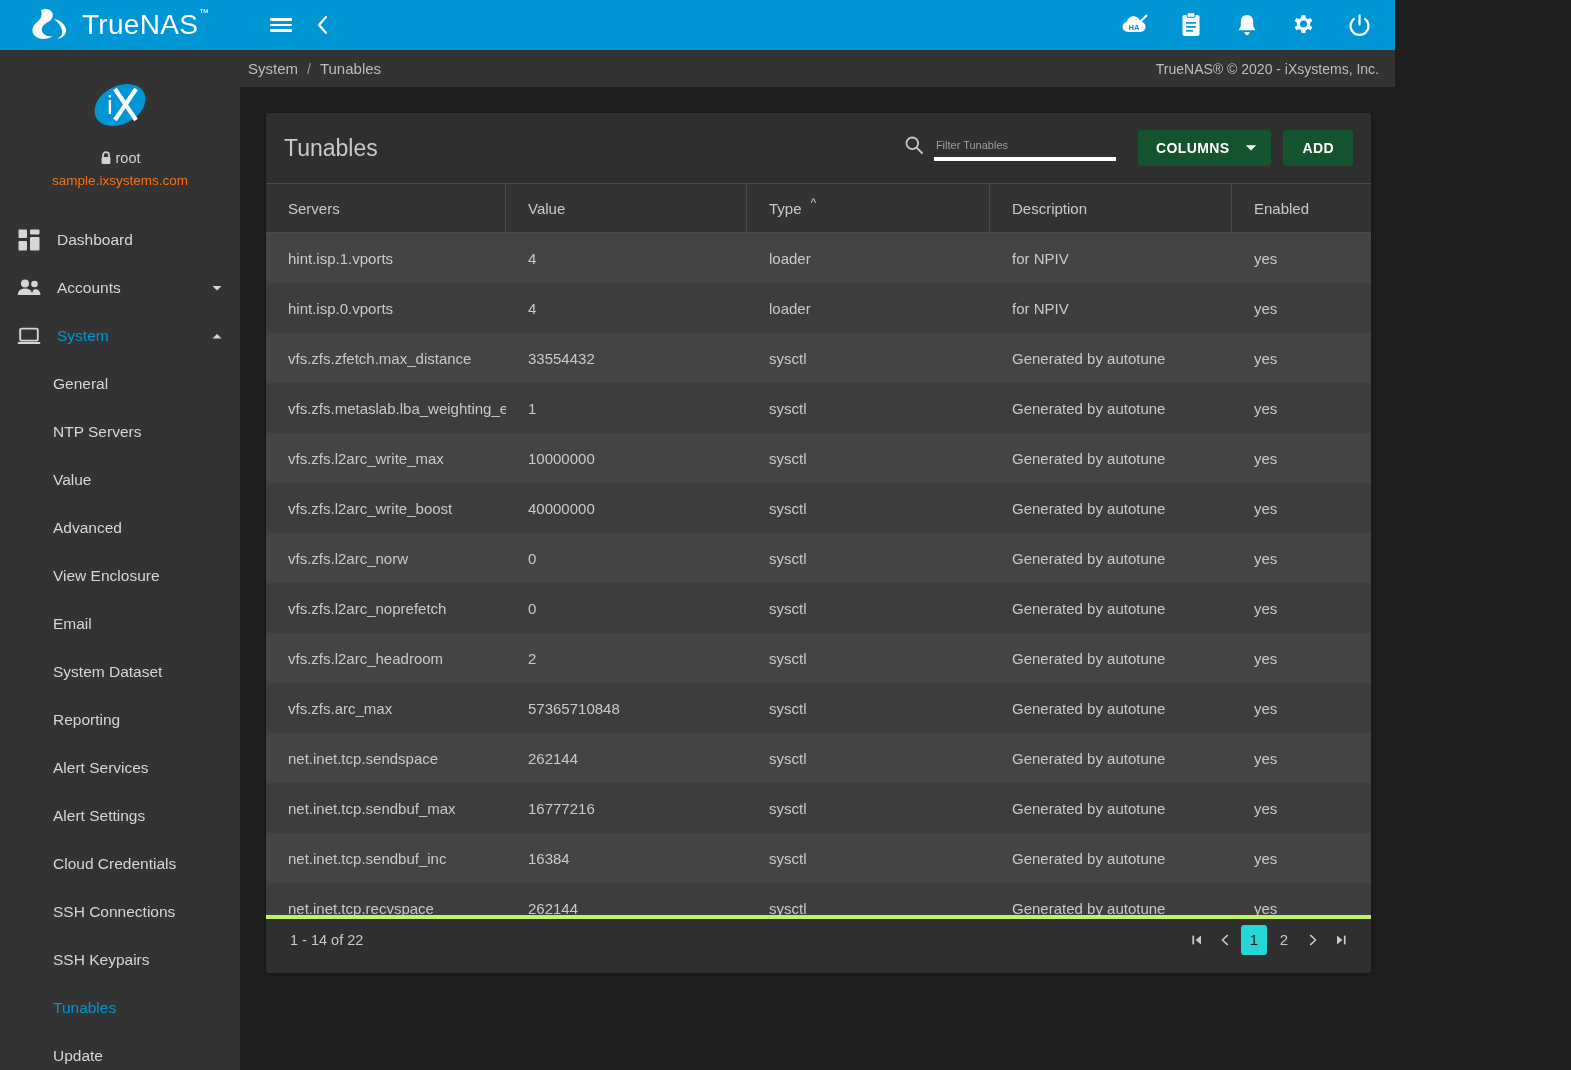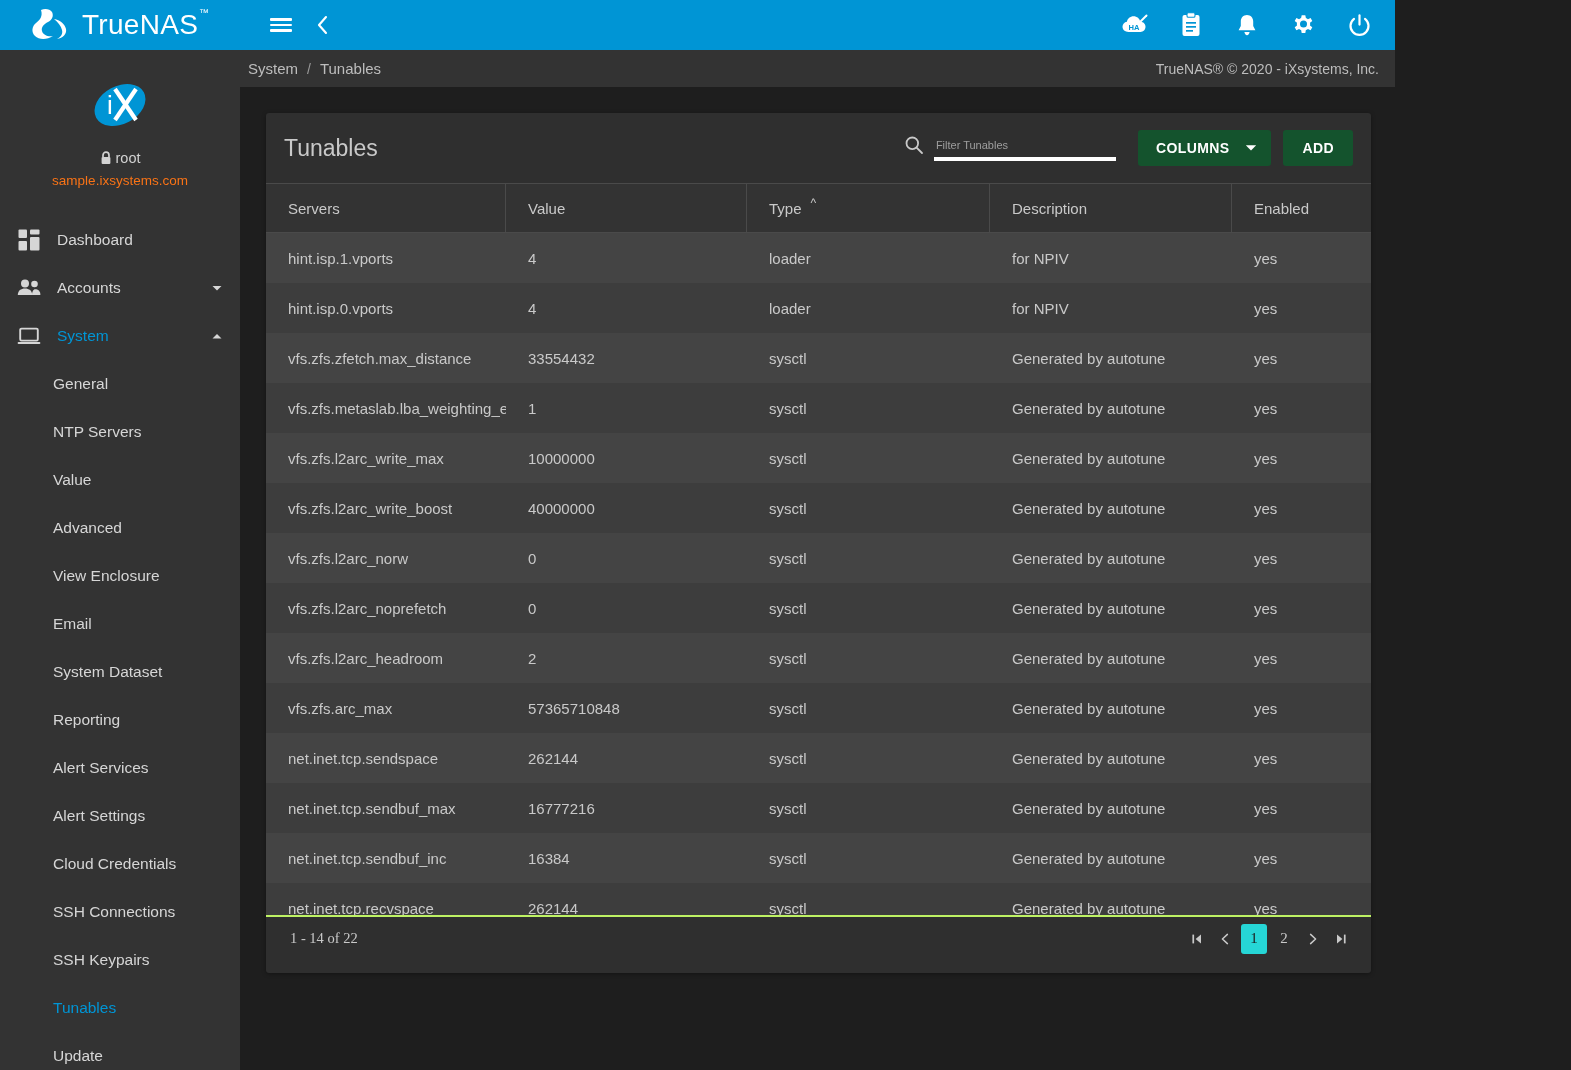--- a/index.html
+++ b/index.html
@@ -157,21 +157,21 @@
   .col-act   { flex: 1; }
 
   
   .tbody::-webkit-scrollbar { width: 13px; }
   .tbody::-webkit-scrollbar-track { background: #2f2f2f; }
   .tbody::-webkit-scrollbar-thumb { background: #b9b9b9; border-radius: 7px; border: 2px solid #2f2f2f; }
 
   
   .tfoot {
     height: 58px; flex: 0 0 58px; display: flex; align-items: center;
-    padding: 0 18px 13px 24px; border-top: 2px solid #bef264; font-family: Liberation Serif, serif;
+    padding: 0 18px 13px 24px; border-top: 4px solid #bef264;
   }
   .range { color: #c9c9c9; font-size: 14.5px; }
   .foot-spacer { flex: 1; }
   .pager { display: flex; align-items: center; gap: 4px; }
   .pg-btn {
     width: 24px; height: 30px; display: flex; align-items: center; justify-content: center;
     background: none; border: none; color: #c9c9c9; cursor: pointer; font-family: inherit;
   }
   .pg-num {
     min-width: 26px; height: 30px; padding: 0 7px; display: flex; align-items: center;

